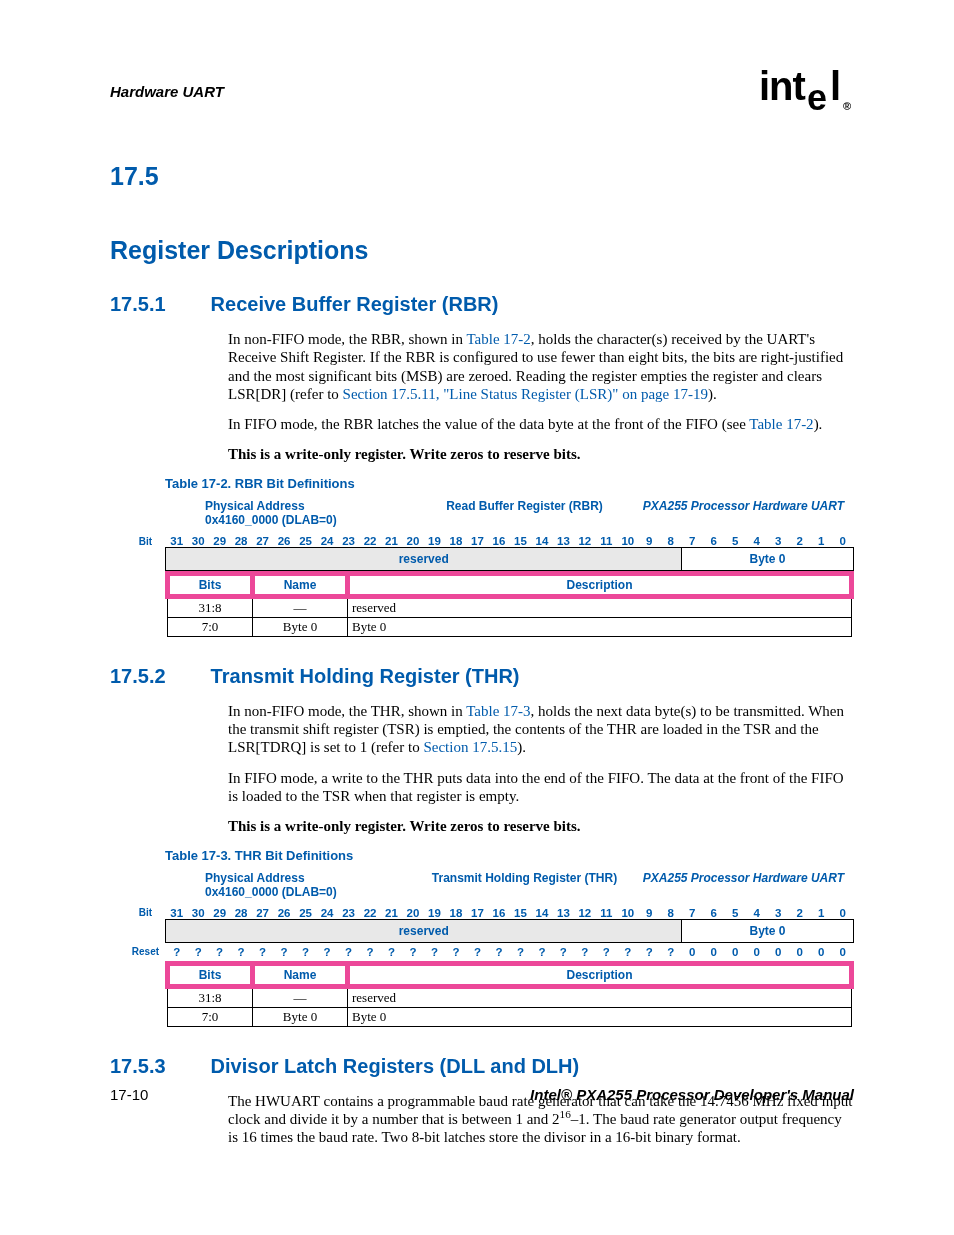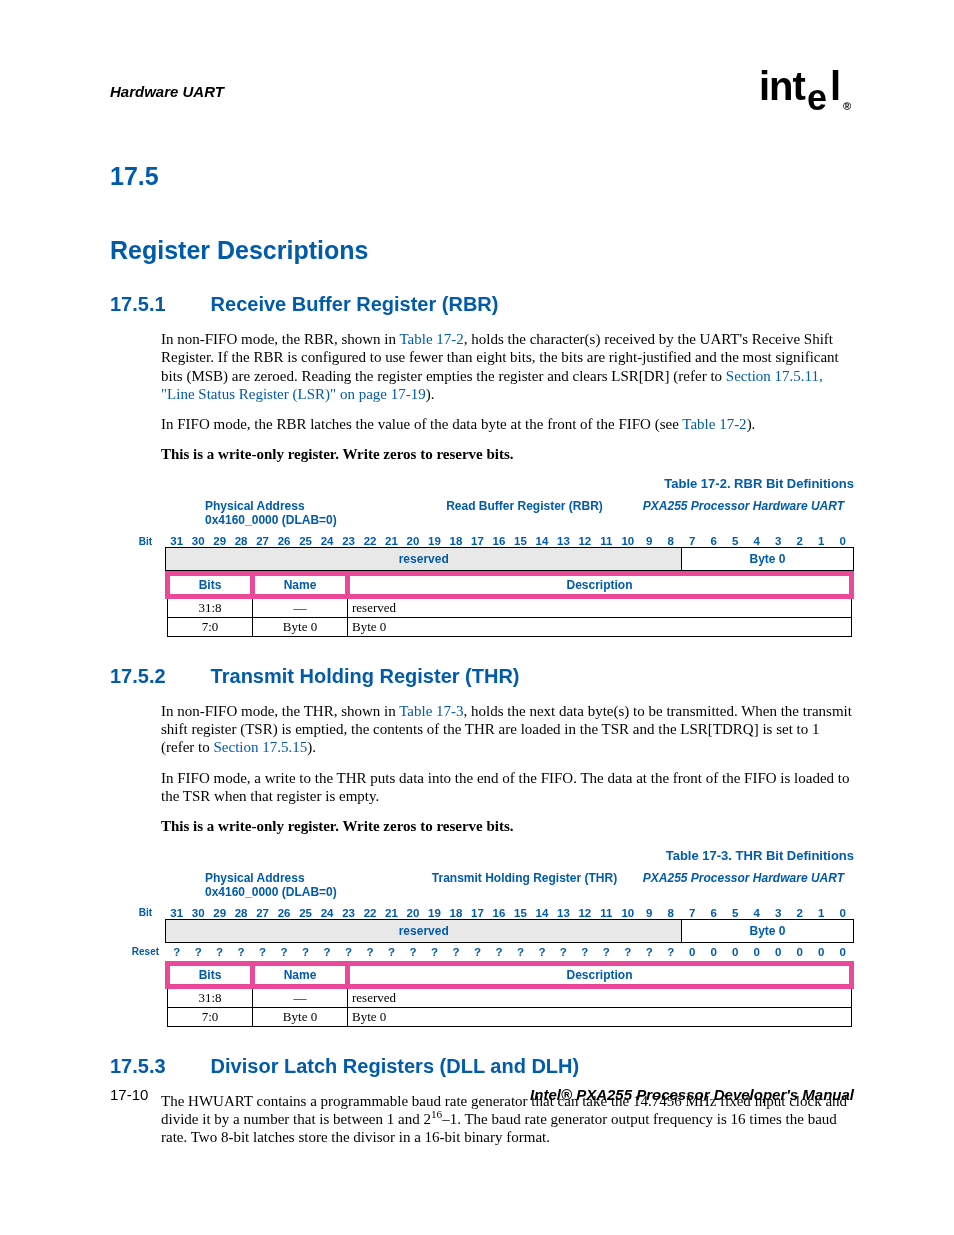--- a/index.html
+++ b/index.html
@@ -52,35 +52,34 @@
   h2.sub {
     color: #005bac;
     font-family: Arial, Helvetica, sans-serif;
     font-weight: bold;
     font-size: 20px;
     margin: 28px 0 14px 0;
     display: flex;
     gap: 45px;
   }
   .body-block {
-    margin-left: 51px;
+    margin-left: 118px;
   }
   p.para {
     margin: 0 0 12px 0;
     line-height: 1.22;
   }
   .blue-link { color: #005bac; }
   .bold { font-weight: bold; }
   .tbl-caption {
     color: #005bac;
     font-family: Arial, Helvetica, sans-serif;
     font-weight: bold;
     font-size: 13px;
     margin: 8px 0 8px 55px;
-    text-align: right;
   }
   .reg-header {
     display: flex;
     justify-content: flex-start;
     font-family: Arial, Helvetica, sans-serif;
     font-weight: bold;
     font-size: 12px;
     color: #005bac;
     margin: 0 0 8px 55px;
     text-align: center;

